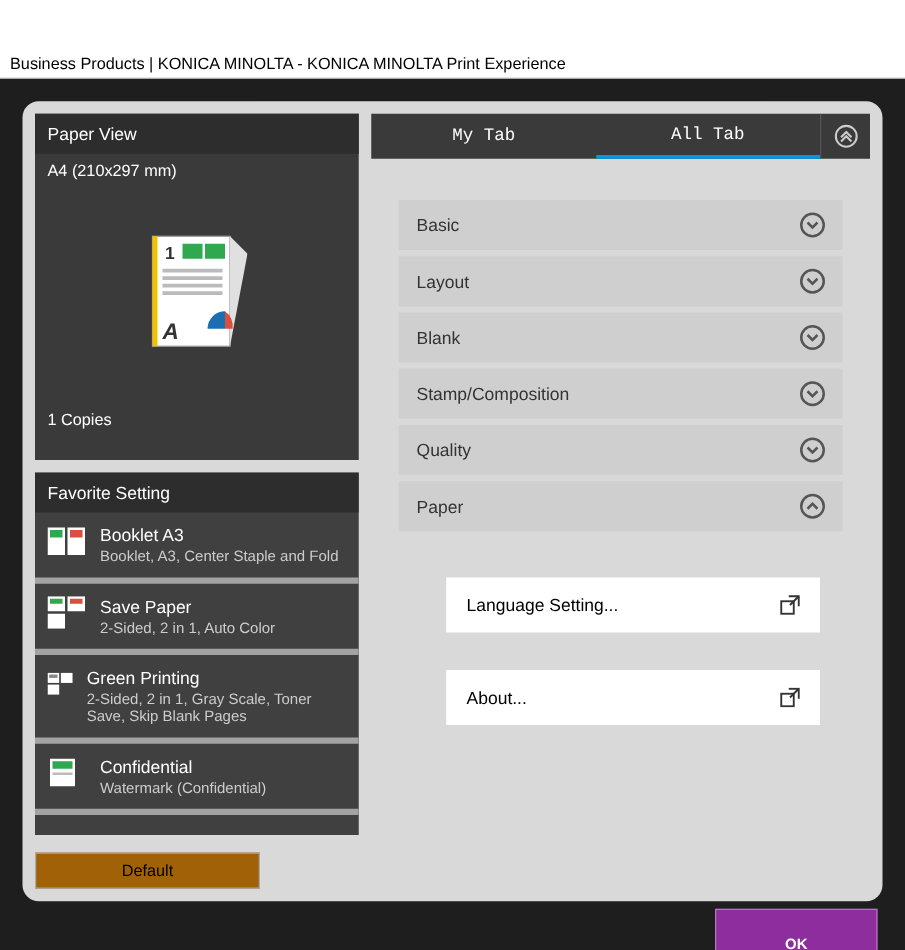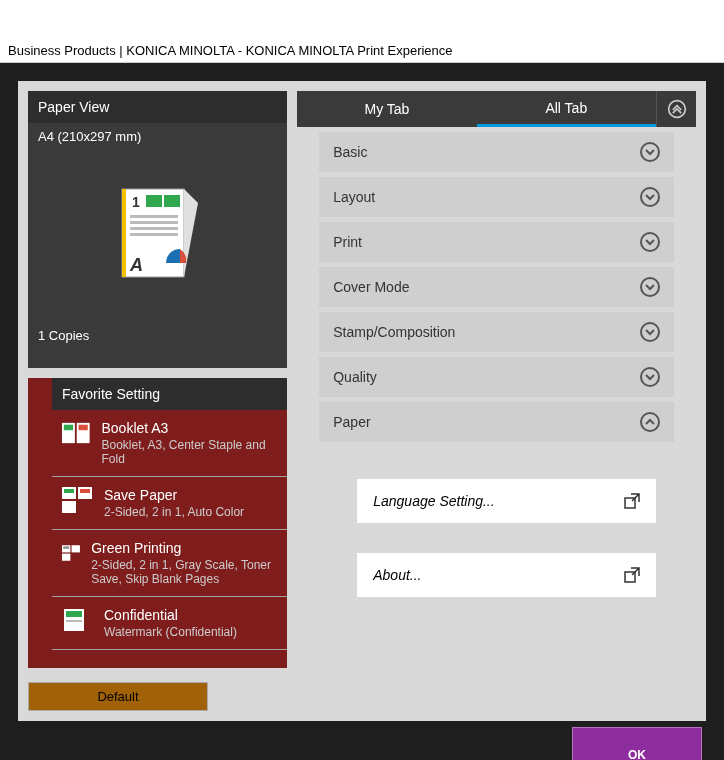--- a/index.html
+++ b/index.html
@@ -1,43 +1,43 @@
 <!DOCTYPE html>
 <html><head>
 <meta charset="utf-8">
 <style>
   * { box-sizing: border-box; margin: 0; padding: 0; font-family: "Segoe UI", Arial, sans-serif; }
   body { background: #fff; width: 724px; height: 760px; overflow: hidden; }
   .titlebar { background: #fff; padding: 4px 8px; font-size: 13px; border-bottom: 1px solid #ccc; margin-top: 39px; }
   .outer { background: #1e1e1e; width: 724px; height: 738px; padding: 18px; position: relative; }
-  .panel { background: #d9d9d9; width: 688px; height: 640px; display: flex; gap: 10px; padding: 10px; }
+  .panel { background: #d9d9d9; width: 688px; height: 640px; display: flex; gap: 10px; padding: 10px; border-radius: 13px; }
   .left { width: 260px; display: flex; flex-direction: column; gap: 10px; }
   .right { width: 400px; display: flex; flex-direction: column; }
   .paper-view { background: #3a3a3a; color: #fff; padding: 0; }
   .pv-header { background: #2d2d2d; padding: 8px 10px; font-size: 14px; }
   .pv-sub { padding: 6px 10px; font-size: 13px; }
   .pv-preview { height: 170px; display: flex; align-items: center; justify-content: center; }
   .pv-copies { padding: 8px 10px 25px 10px; font-size: 13px; }
-  .fav { background: #7f1d1d; color: #fff; flex: 1; overflow: hidden; padding-left: 24px; }
+  .fav { background: #404040; color: #fff; flex: 1; overflow: hidden; }
   .fav-header { background: #2d2d2d; padding: 8px 10px; font-size: 14px; }
-  .fav-item { display: flex; gap: 10px; padding: 10px; border-bottom: 1px solid #a3a3a3; }
+  .fav-item { display: flex; gap: 10px; padding: 10px; border-bottom: 5px solid #a3a3a3; }
   .fav-title { font-size: 14px; }
   .fav-desc { font-size: 12px; color: #ccc; margin-top: 2px; }
   .default-btn { margin-top: 4px; background: #a16207; border: 1px solid #aaa; padding: 6px 0; width: 180px; font-size: 13px; text-align: center; cursor: pointer; }
   .tabs { display: flex; background: #3a3a3a; height: 36px; align-items: stretch; }
-  .tab { flex: 1; color: #fff; font-size: 14px; display: flex; align-items: center; justify-content: center; cursor: pointer; }
+  .tab { flex: 1; color: #fff; font-size: 14px; display: flex; align-items: center; justify-content: center; cursor: pointer; font-family: Liberation Mono, monospace; }
   .tab.active { border-bottom: 3px solid #0099e0; }
   .scroll-top { width: 40px; display: flex; align-items: center; justify-content: center; cursor: pointer; border-left: 1px solid #555;}
   .scroll-top svg { width: 20px; height: 20px; }
-  .sections { padding-top: 0; }
+  .sections { padding-top: 28px; }
   .section-row { background: #cfcfcf; margin: 5px 22px 5px 22px; padding: 10px 14px; display: flex; justify-content: space-between; align-items: center; font-size: 14px; color: #333; cursor: pointer; }
   .chevron { width: 20px; height: 20px; border: 2px solid #555; border-radius: 50%; display: flex; align-items: center; justify-content: center; }
   .chevron svg { width: 10px; height: 10px; }
   .sub-items { padding: 20px 0 0 0; }
-  .sub-item { background: #fff; margin: 12px 40px 30px 60px; padding: 14px 16px; display: flex; justify-content: space-between; align-items: center; font-size: 14px; cursor: pointer; font-style: italic; }
+  .sub-item { background: #fff; margin: 12px 40px 30px 60px; padding: 14px 16px; display: flex; justify-content: space-between; align-items: center; font-size: 14px; cursor: pointer; }
   .popout { width: 16px; height: 16px; }
   .ok-btn { position: absolute; right: 22px; bottom: 18px; background: #8e2e9e; color: #fff; border: 1px solid #b574c2; width: 130px; height: 56px; font-size: 12px; font-weight: 600; display: flex; align-items: center; justify-content: center; cursor: pointer; }
   .doc-svg { width: 80px; height: 100px; }
   .thumb-svg { width: 32px; height: 26px; }
 </style>
 </head>
 <body>
 
 <div class="titlebar">Business Products | KONICA MINOLTA - KONICA MINOLTA Print Experience</div>
 
@@ -150,29 +150,21 @@
         </div>
         <div class="section-row">
           <span>Layout</span>
           <span class="chevron">
               <svg viewBox="0 0 10 10">
                 <path d="M1 3 L5 7 L9 3" fill="none" stroke="#555" stroke-width="2"></path>
               </svg>
             </span>
         </div>
         <div class="section-row">
-          <span>Print</span>
-          <span class="chevron">
-              <svg viewBox="0 0 10 10">
-                <path d="M1 3 L5 7 L9 3" fill="none" stroke="#555" stroke-width="2"></path>
-              </svg>
-            </span>
-        </div>
-        <div class="section-row">
-          <span>Cover Mode</span>
+          <span>Blank</span>
           <span class="chevron">
               <svg viewBox="0 0 10 10">
                 <path d="M1 3 L5 7 L9 3" fill="none" stroke="#555" stroke-width="2"></path>
               </svg>
             </span>
         </div>
         <div class="section-row">
           <span>Stamp/Composition</span>
           <span class="chevron">
               <svg viewBox="0 0 10 10">

